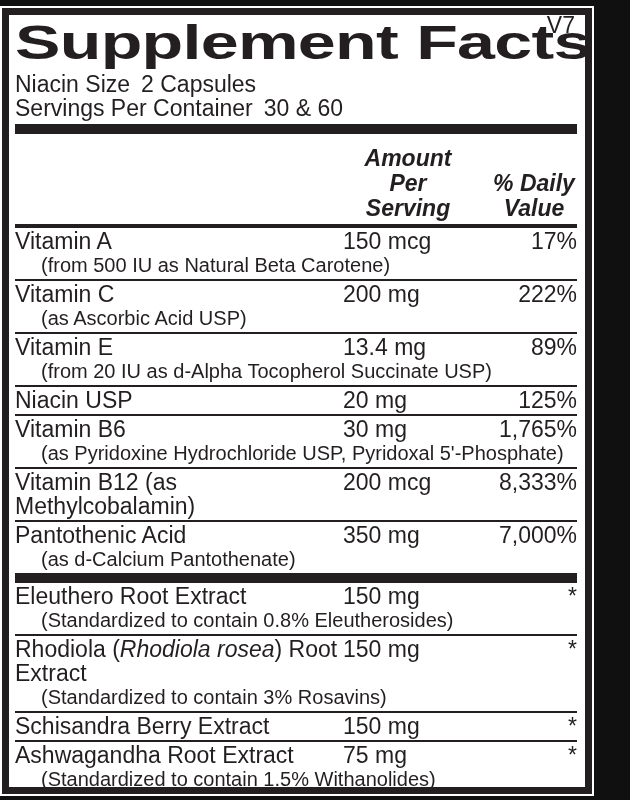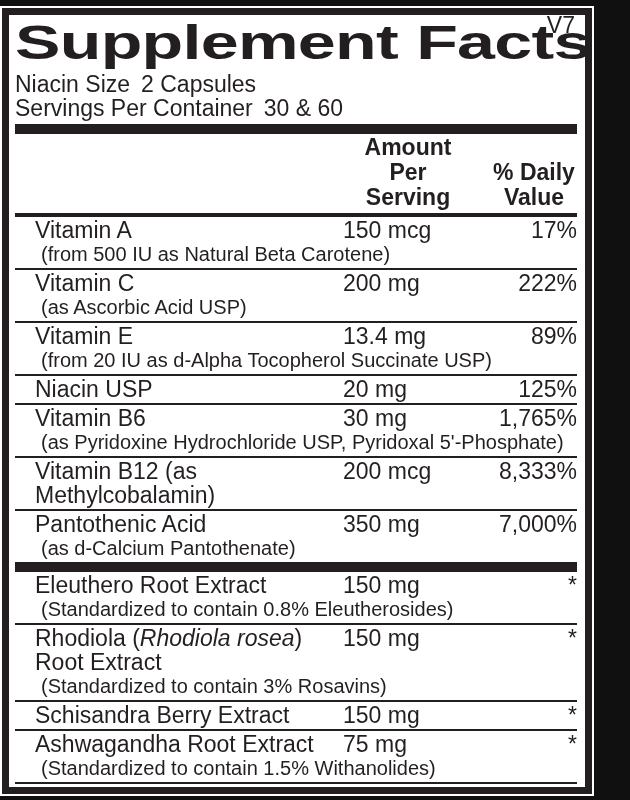--- a/index.html
+++ b/index.html
@@ -64,21 +64,22 @@
   .bar-thick {
     height: 10px;
     background: var(--ink);
     margin-top: 4px;
   }
   
   .col-header {
     display: flex;
     align-items: flex-end;
     border-bottom: 4px solid var(--ink);
-    padding: 1px 0 3px 0;
+    padding: 12px 0 3px 0;
+    font-style: italic;
   }
   .col-header .spacer { flex: 1; }
   .col-header .amount-head {
     width: 130px;
     text-align: center;
     font-weight: bold;
     font-size: 23px;
     line-height: 25px;
   }
   .col-header .dv-head {
@@ -91,21 +92,21 @@
   }
   
   .section .row { padding: 1px 0 2px 0; }
   .section .row + .row { border-top: 2px solid var(--ink); }
   .row .main {
     display: grid;
     grid-template-columns: 1fr 130px 104px;
     font-size: 23px;
     line-height: 24px;
   }
-  .row .name { text-align: left; margin-left: 20px; }
+  .row .name { text-align: left; }
   .row .amt  { text-align: left; }
   .row .dv   { text-align: right; }
   .row .sub {
     font-size: 20px;
     line-height: 24px;
     padding-left: 26px;
   }
   .italic { font-style: italic; }
 </style>
 </head>

